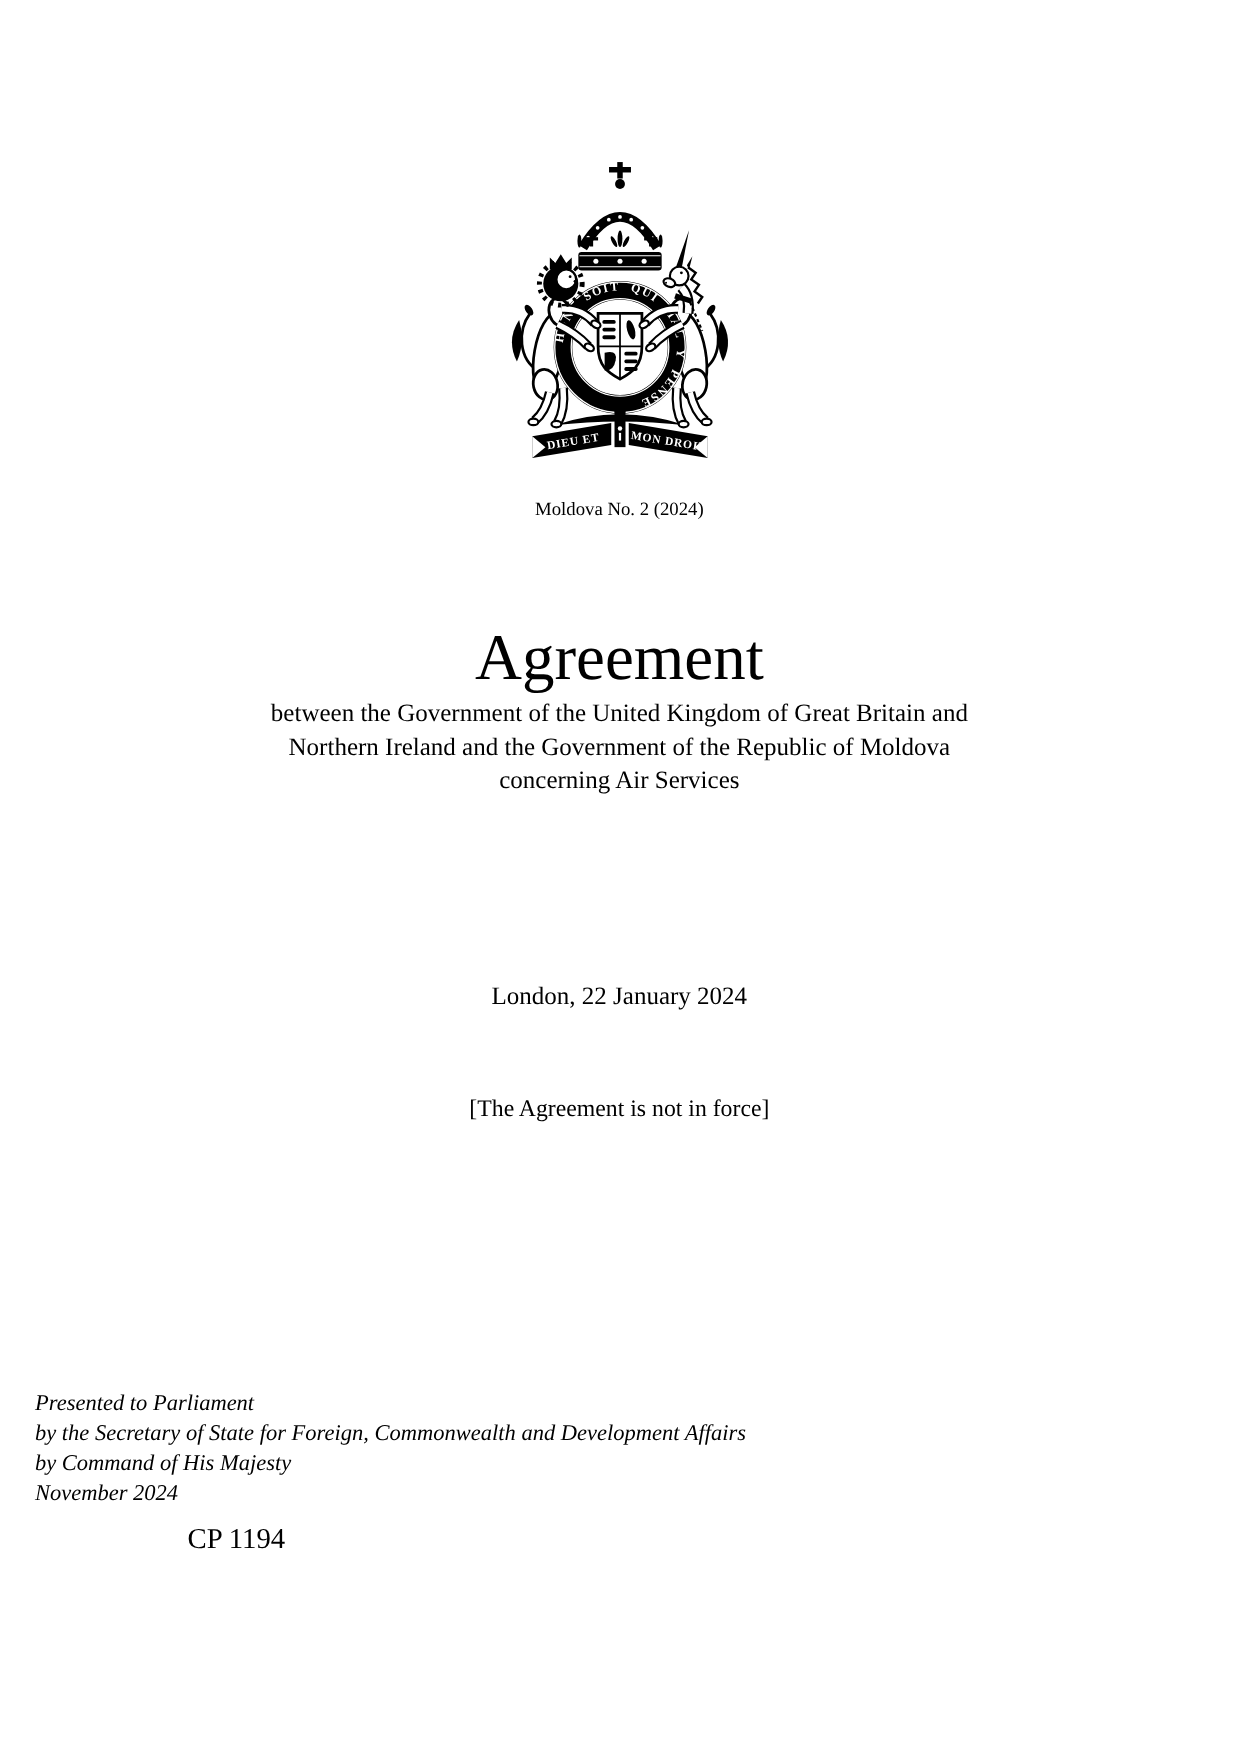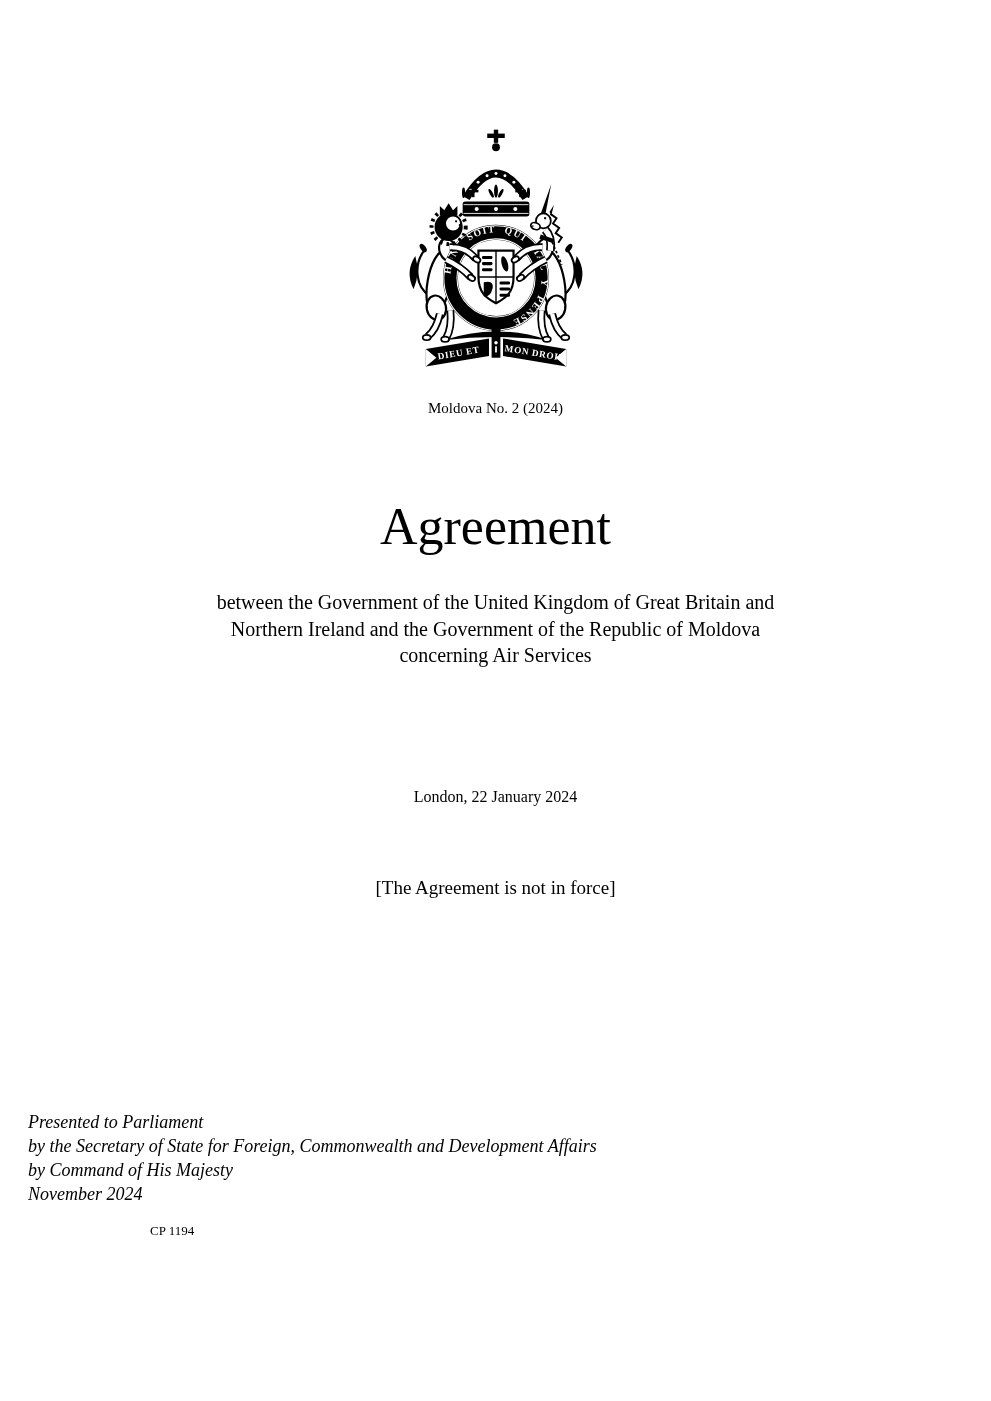--- a/index.html
+++ b/index.html
@@ -19,41 +19,41 @@
   .arms svg{display:block;width:100%;height:100%;}
   .series{
     position:absolute;top:395px;left:0;width:100%;
     text-align:center;font-size:15px;line-height:26px;
   }
   .title{
     position:absolute;top:496px;left:0;width:100%;margin:0;
     text-align:center;font-size:52px;font-weight:400;line-height:62px;
   }
   .subtitle{
-    position:absolute;top:589px;left:0;width:100%;
+    position:absolute;top:558px;left:0;width:100%;
     text-align:center;font-size:20px;line-height:26.5px;
     white-space:pre-line;
   }
   .place-date{
     position:absolute;top:787px;left:0;width:100%;
-    text-align:center;font-size:16px;line-height:20px;
+    text-align:center;font-size:20px;line-height:20px;
   }
   .force-note{
     position:absolute;top:878px;left:0;width:100%;
     text-align:center;font-size:19px;line-height:20px;
   }
   .presented{
     position:absolute;top:1110px;left:0;width:100%;
     text-align:left;font-style:italic;font-size:18px;line-height:24px;
     white-space:pre-line;
     padding-left:28px;
   }
   .cp{
     position:absolute;top:1220px;left:150px;
-    font-size:13px;line-height:22px;
+    font-size:23px;line-height:22px;
   }
 </style>
 </head>
 <body>
 
 <div class="page">
 
   <div class="arms">
     <svg viewBox="25 5 250 285" preserveAspectRatio="xMidYMid meet" xmlns="http://www.w3.org/2000/svg">
 

